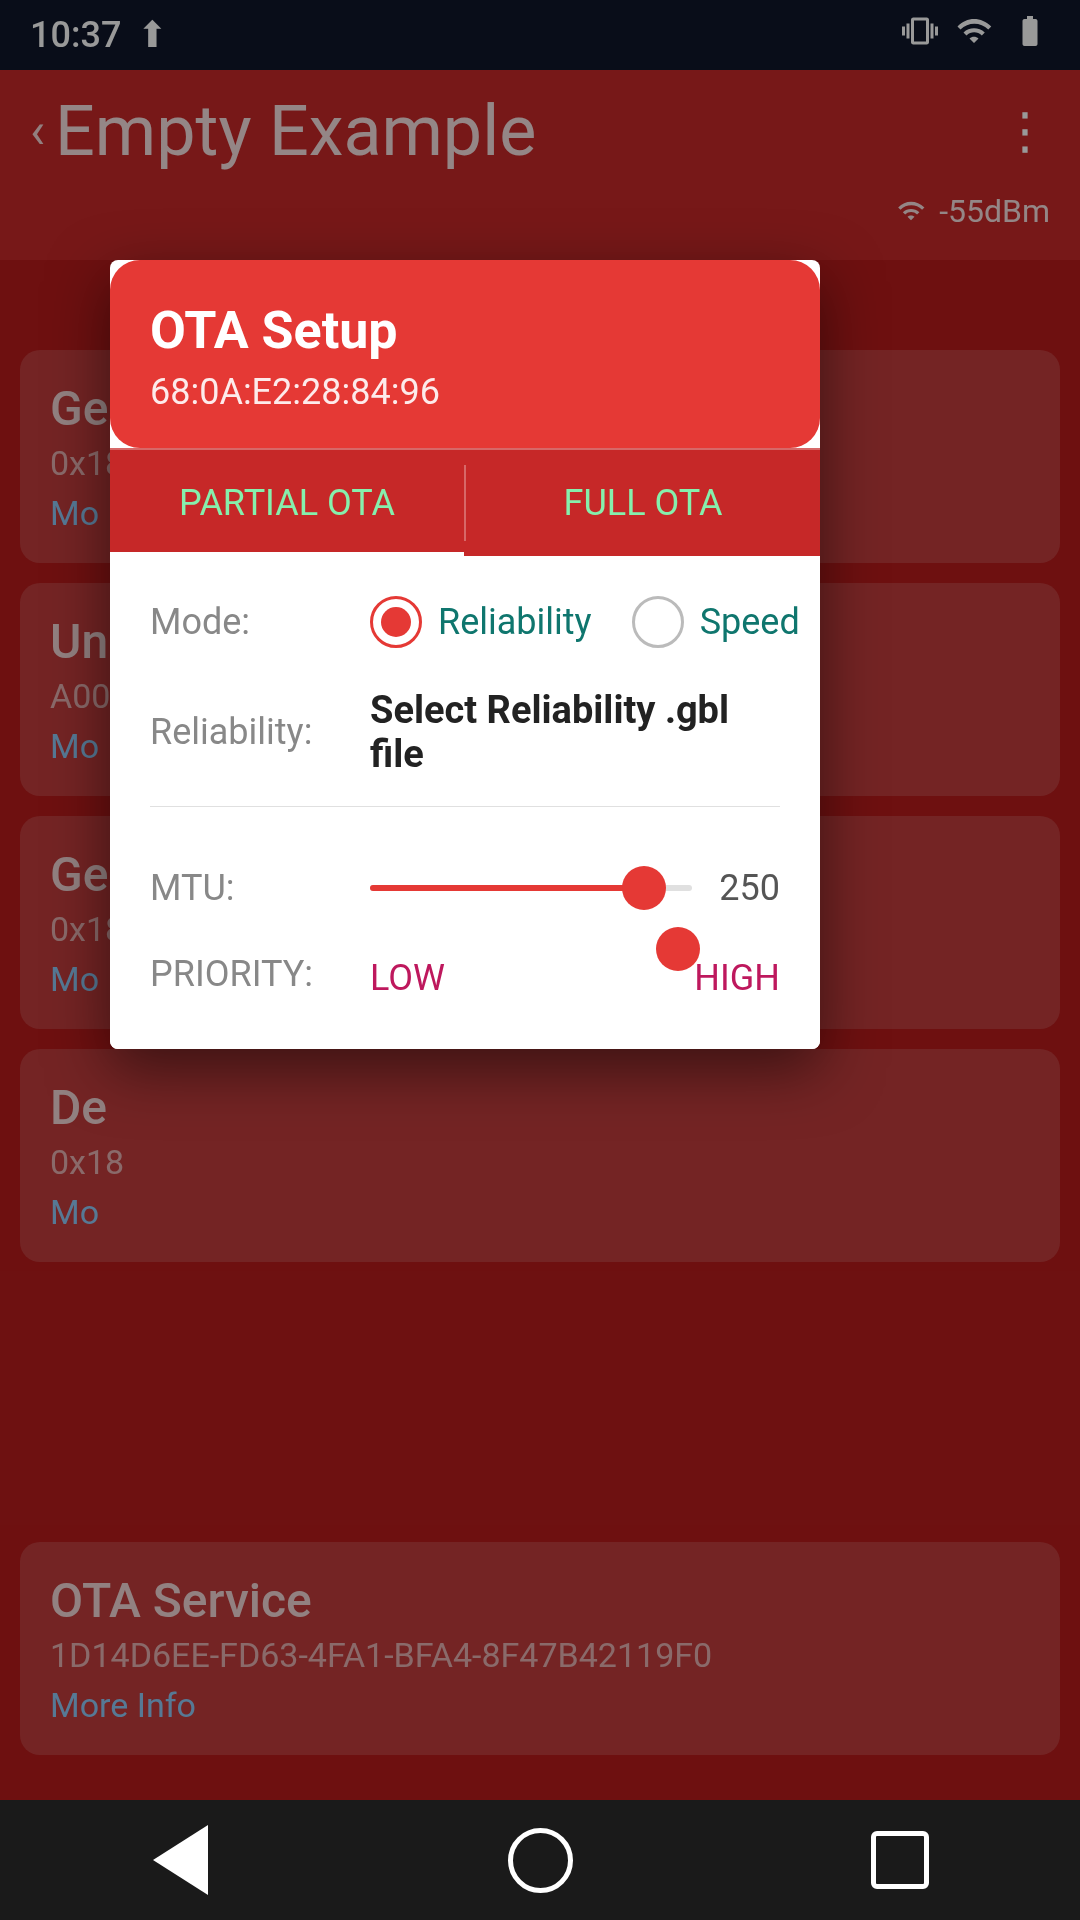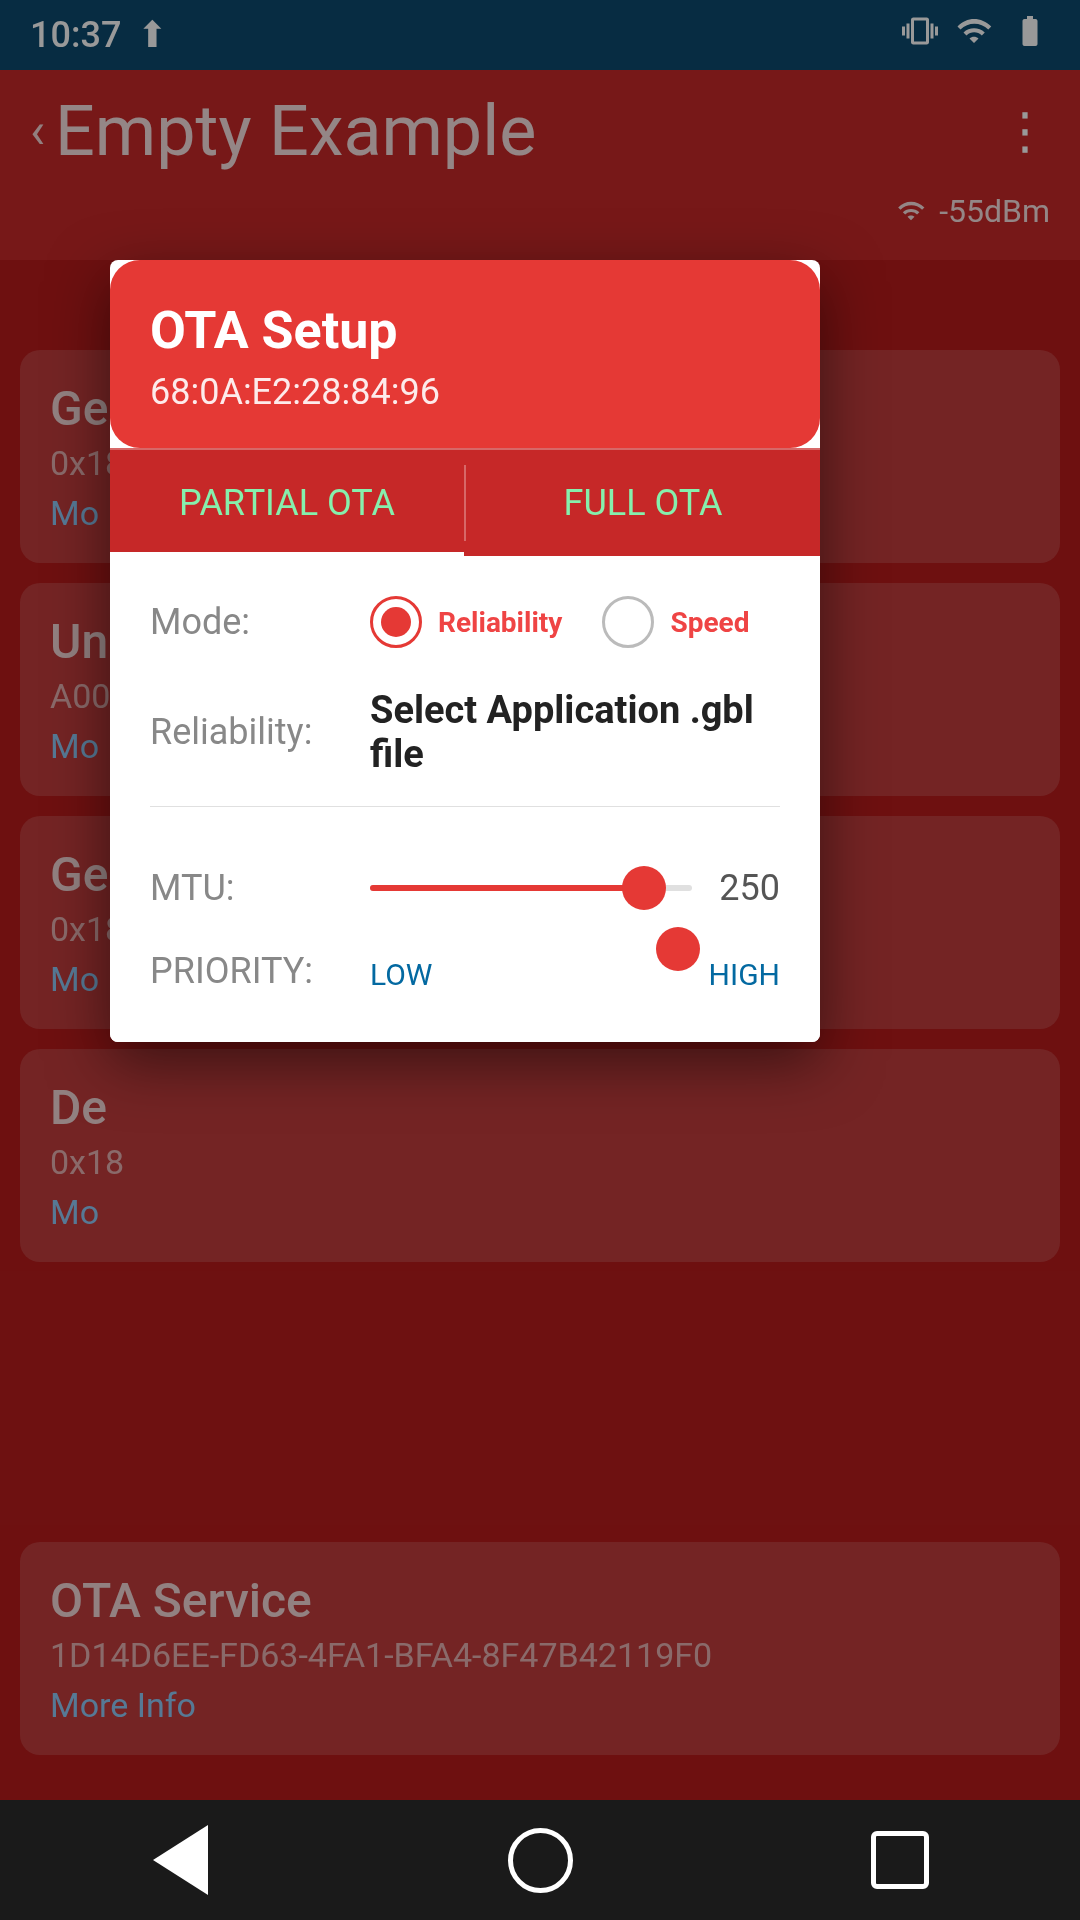--- a/index.html
+++ b/index.html
@@ -11,21 +11,21 @@
       font-family: 'Roboto', Arial, sans-serif;
       background: #b71c1c;
       position: relative;
       overflow: hidden;
     }
 
     
     .status-bar {
       width: 100%;
       height: 70px;
-      background: #0c4a6e;
+      background: #0f172a;
       display: flex;
       align-items: center;
       justify-content: space-between;
       padding: 0 30px;
       color: white;
       font-size: 36px;
       font-weight: 500;
     }
 
     .status-left {
@@ -243,23 +243,22 @@
 
     .radio-circle.selected::after {
       content: '';
       width: 30px;
       height: 30px;
       border-radius: 50%;
       background: #e53935;
     }
 
     .radio-label {
-      font-size: 28px;
-      color: #ef4444;
-      font-weight: bold;
+      font-size: 36px;
+      color: #0f766e;
     }
 
     
     .application-row {
       display: flex;
       align-items: center;
       margin-bottom: 30px;
       padding-bottom: 30px;
       border-bottom: 1px solid #e0e0e0;
     }
@@ -331,22 +330,22 @@
       text-align: right;
     }
 
     .slider-range-labels {
       display: flex;
       justify-content: space-between;
       margin-top: 8px;
     }
 
     .range-label {
-      font-size: 30px;
-      color: #0369a1;
+      font-size: 36px;
+      color: #be185d;
       text-align: center;
     }
 
     
     .priority-row {
       margin-bottom: 10px;
     }
 
     .priority-slider-wrapper {
       flex: 1;
@@ -525,21 +524,21 @@
         </div>
         <div class="radio-option">
           <div class="radio-circle"></div>
           <span class="radio-label">Speed</span>
         </div>
       </div>
     </div>
 
     <div class="application-row">
       <span class="field-label">Reliability:</span>
-      <span class="select-app-text">Select Application .gbl file</span>
+      <span class="select-app-text">Select Reliability .gbl file</span>
     </div>
 
     <div class="sliders-section">
 
       <div class="slider-row">
         <span class="slider-label">MTU:</span>
         <div class="slider-container">
           <div class="slider-track">
             <div class="slider-fill" style="width: 85%;">
               <div class="slider-thumb"></div>

